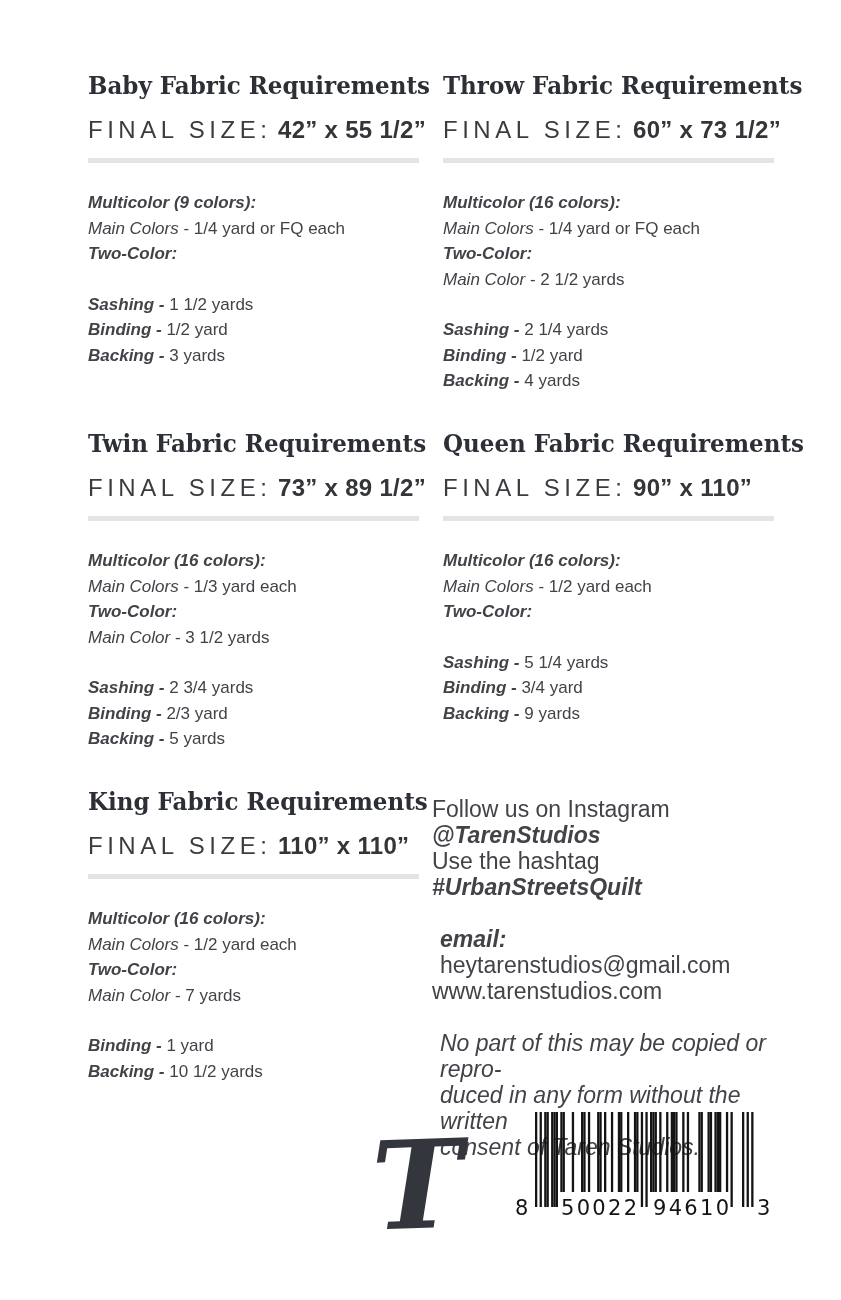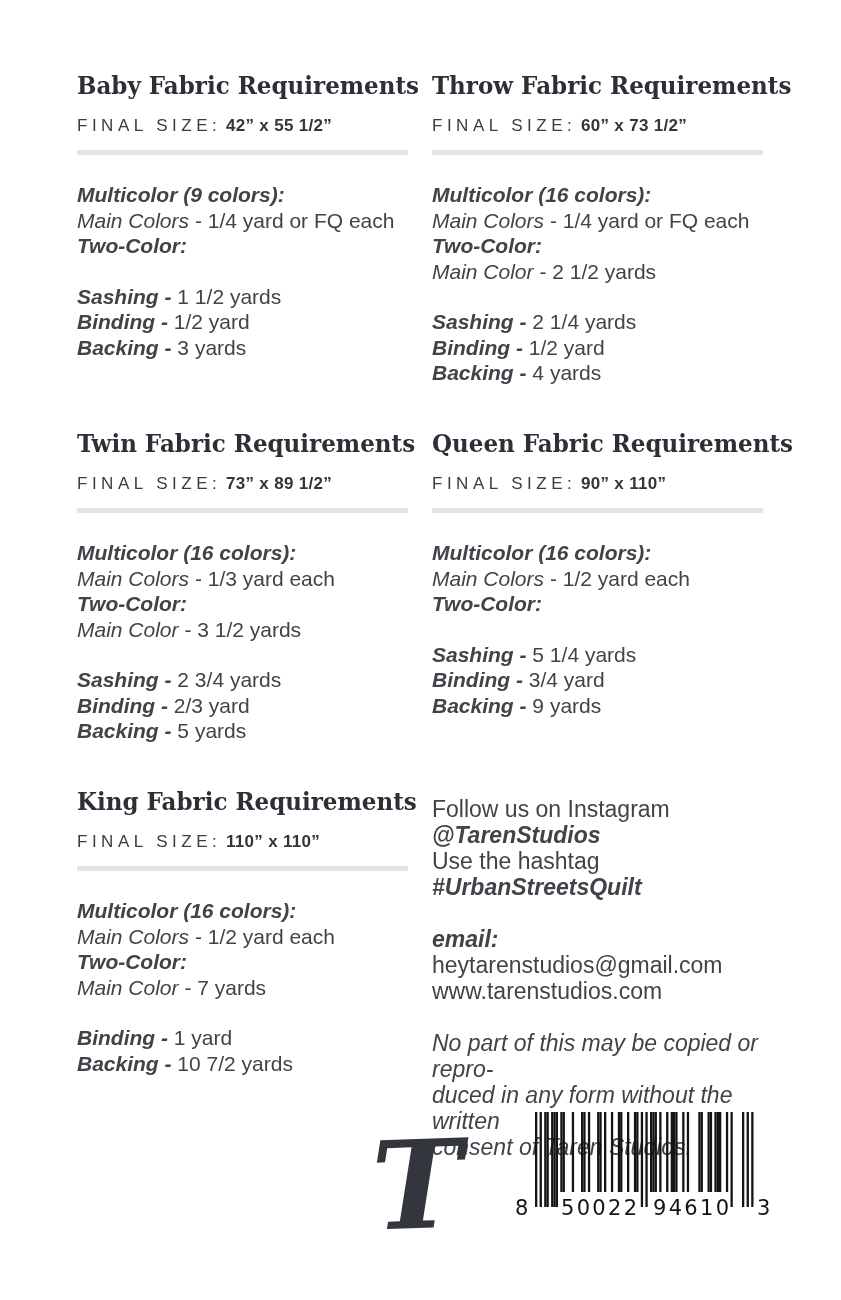--- a/index.html
+++ b/index.html
@@ -4,43 +4,43 @@
 <style>
   * { margin: 0; padding: 0; box-sizing: border-box; }
   html, body { background: #ffffff; }
   body {
     width: 841px; height: 1300px;
     position: relative;
     font-family: "Liberation Sans", sans-serif;
     color: #414348;
     overflow: hidden;
   }
-  .sec { position: absolute; width: 331px; }
+  .sec { position: absolute; width: 331px; margin-left: 11px; }
   .sec h2 {
     font-family: "DejaVu Serif", serif;
     font-weight: 700;
     font-size: 25px;
     line-height: 28px;
     color: #2c2f36;
     white-space: nowrap;
     transform: scaleX(0.92);
     transform-origin: left center;
     margin-bottom: 16px;
   }
-  .final { font-size: 17px; color: #3a3c40; margin-bottom: 14px; white-space: nowrap; }
+  .final { font-size: 24px; color: #3a3c40; margin-bottom: 14px; white-space: nowrap; }
   .fs-label { letter-spacing: 4.5px; }
   .fs-value { font-weight: 700; letter-spacing: 0.3px; color: #333539; }
   .divider { height: 5px; background: #e4e4e4; margin-bottom: 27px; }
-  .req p { font-size: 21px; line-height: 25.5px; color: #414348; }
+  .req p { font-size: 17px; line-height: 25.5px; color: #414348; }
   .ggap { height: 25px; }
   .bi { font-weight: 700; font-style: italic; }
   .it { font-style: italic; }
   .contact { position: absolute; left: 432px; top: 796px; width: 335px; }
   .contact p { font-size: 23px; line-height: 26px; color: #414348; }
-  .contact .gap { margin-top: 26px; }
+  .contact .gap { margin-top: 26px; margin-left: 8px; }
   .copyright p { font-style: italic; }
   .logo-t {
     position: absolute; left: 372px; top: 1124px;
     font-family: "DejaVu Serif", serif;
     font-style: italic; font-weight: 700;
     font-size: 122px; line-height: 1;
     color: #33363c;
     transform: rotate(-2deg);
   }
   .barcode { position: absolute; left: 505px; top: 1112px; width: 270px; height: 112px; }
@@ -114,21 +114,21 @@
   <h2>King Fabric Requirements</h2>
   <p class="final"><span class="fs-label">FINAL SIZE:</span> <span class="fs-value">110” x 110”</span></p>
   <div class="divider"></div>
   <div class="req">
     <p><span class="bi">Multicolor (16 colors):</span></p>
     <p><span class="it">Main Colors</span><span> - 1/2 yard each</span></p>
     <p><span class="bi">Two-Color:</span></p>
     <p><span class="it">Main Color</span><span> - 7 yards</span></p>
     <div class="ggap"></div>
     <p><span class="bi">Binding -</span><span> 1 yard</span></p>
-    <p><span class="bi">Backing -</span><span> 10 7/2 yards</span></p>
+    <p><span class="bi">Backing -</span><span> 10 1/2 yards</span></p>
   </div>
 </section>
 
 <div class="contact">
   <p><span>Follow us on Instagram </span><span class="bi">@TarenStudios</span></p>
   <p><span>Use the hashtag </span><span class="bi">#UrbanStreetsQuilt</span></p>
   <p class="gap"><span class="bi">email:</span><span> heytarenstudios@gmail.com</span></p>
   <p><span>www.tarenstudios.com</span></p>
   <div class="copyright gap">
     <p>No part of this may be copied or repro-</p>

